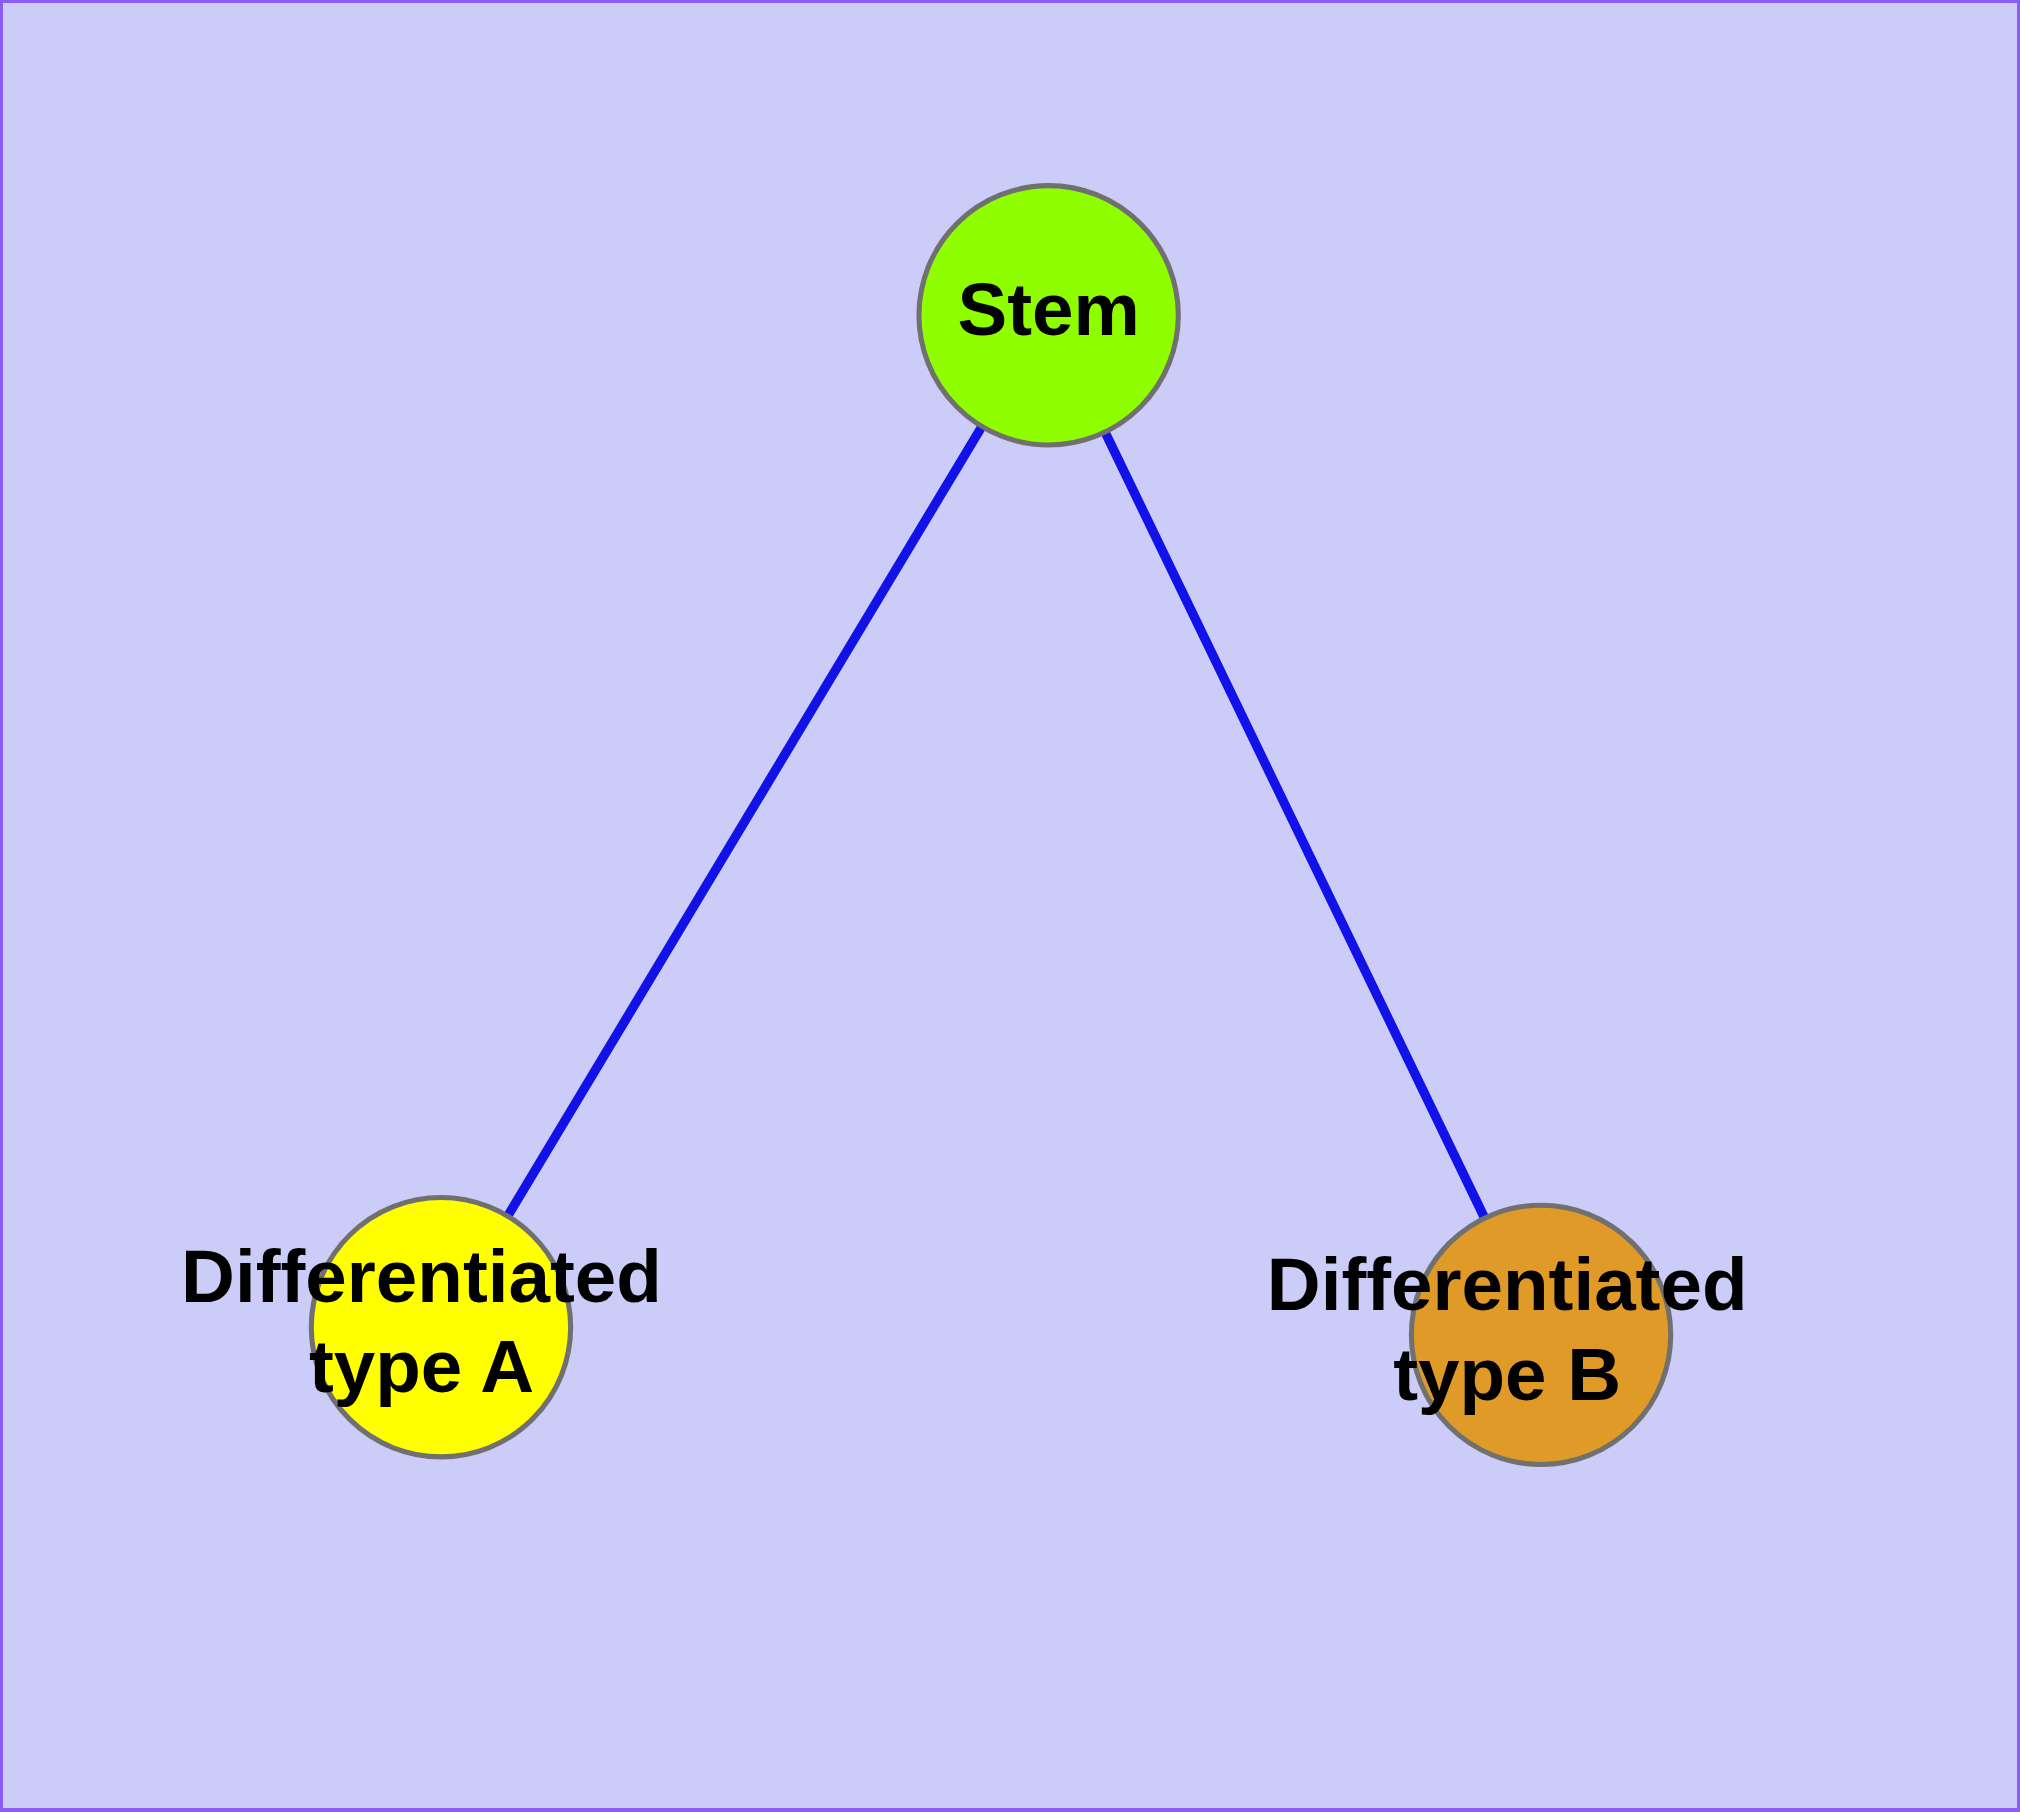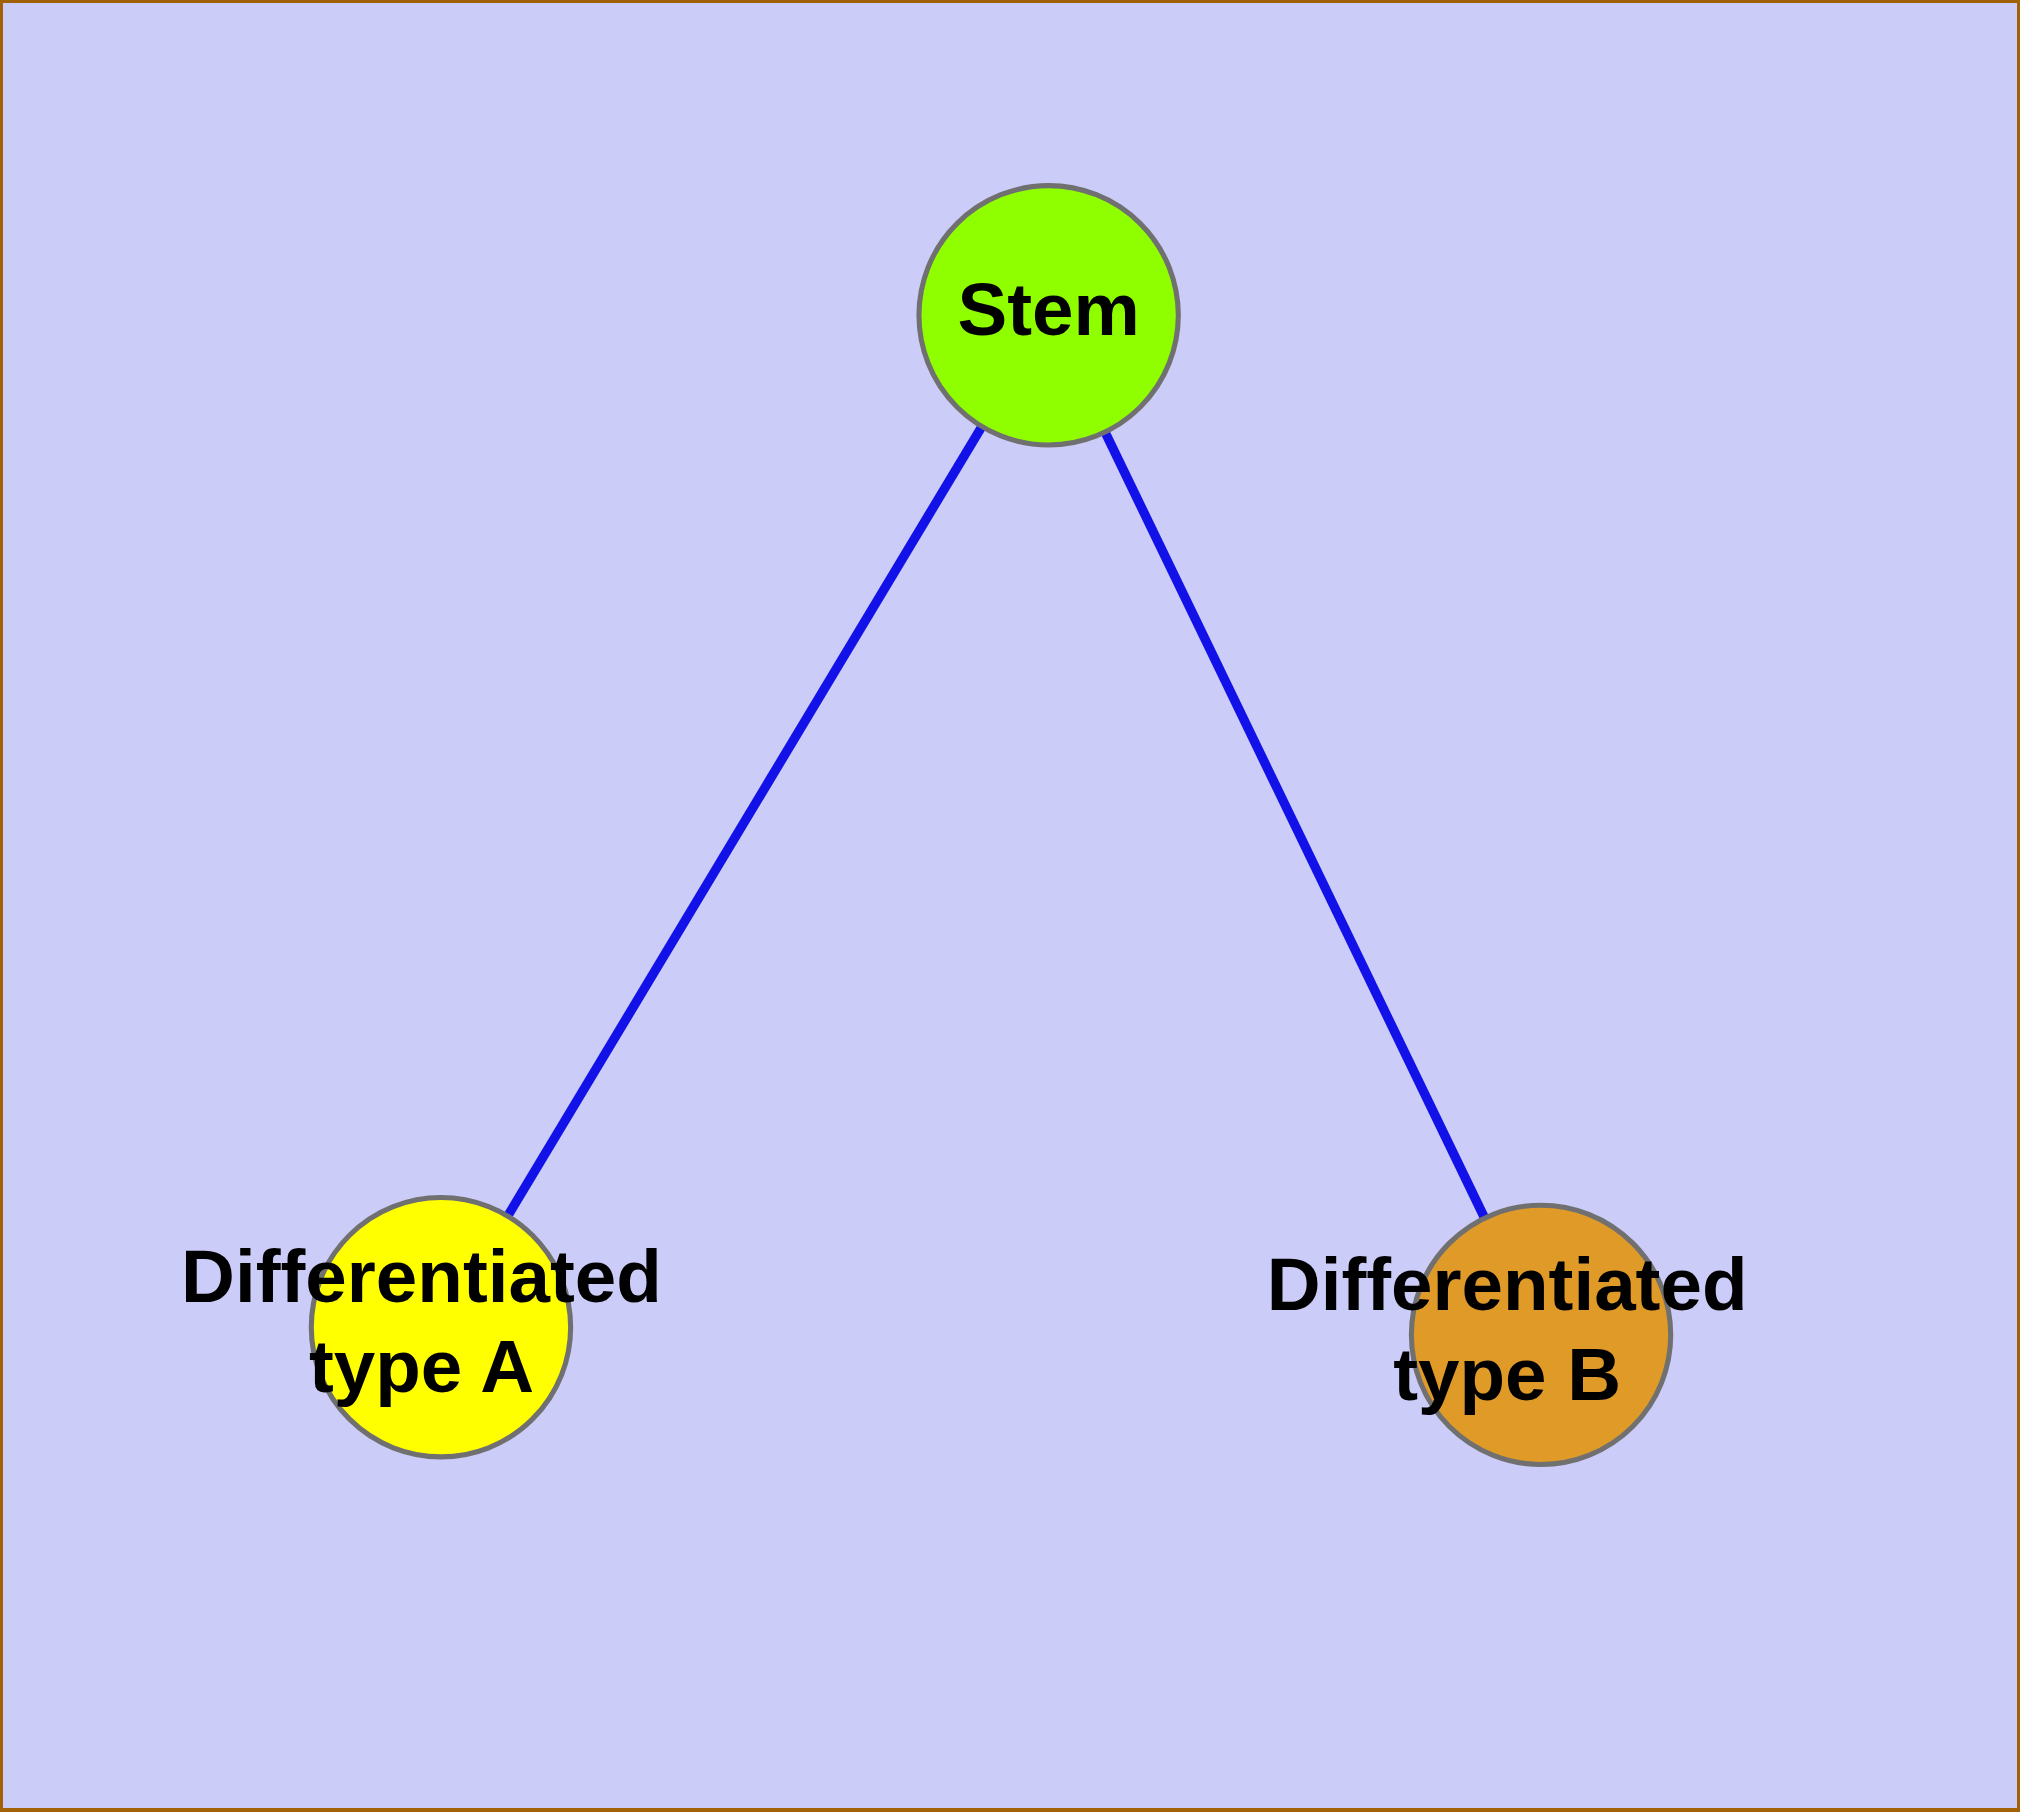--- a/index.html
+++ b/index.html
@@ -4,21 +4,21 @@
 <style>
   html, body {
     margin: 0;
     padding: 0;
     background: #ffffff;
   }
   #canvas {
     position: relative;
     width: 2021px;
     height: 1812px;
-    background: #a16207;
+    background: #8b5cf6;
     overflow: hidden;
     font-family: "Liberation Sans", sans-serif;
   }
   #plot-bg {
     position: absolute;
     left: 3.4px;
     top: 3.4px;
     width: 2014px;
     height: 1805px;
     background: #ccccf8;

